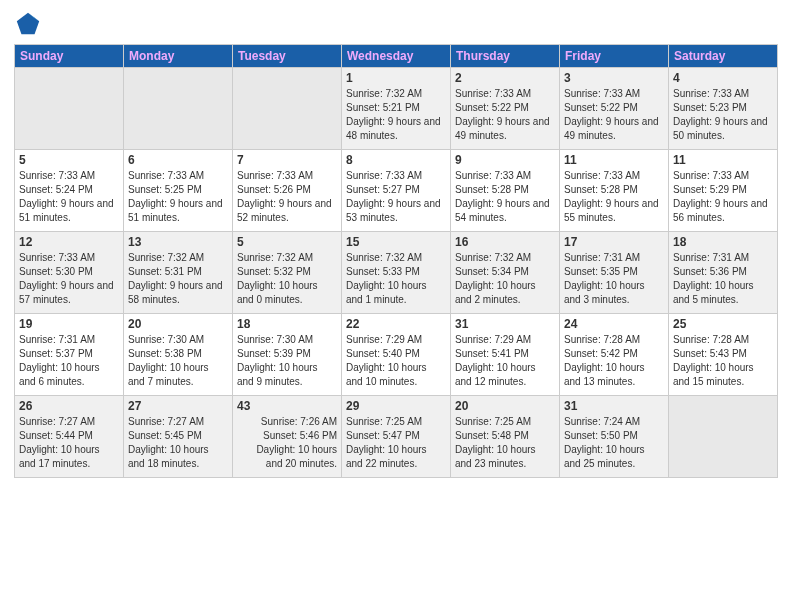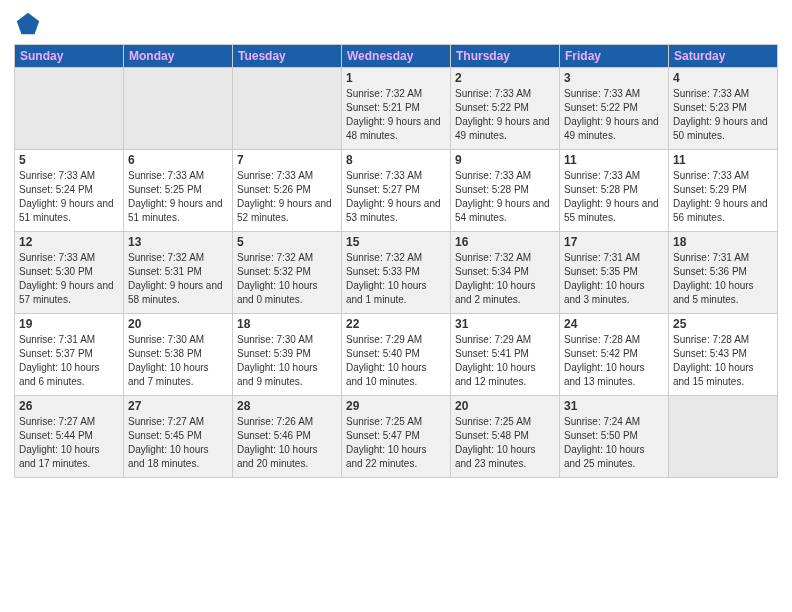--- a/index.html
+++ b/index.html
@@ -301,22 +301,22 @@
 Sunset: 5:44 PM
 Daylight: 10 hours and 17 minutes.</div>
           </td>
           <td>
             <div class="day-num">27</div>
             <div class="day-info" style="white-space: pre-line;">Sunrise: 7:27 AM
 Sunset: 5:45 PM
 Daylight: 10 hours and 18 minutes.</div>
           </td>
           <td>
-            <div class="day-num">28</div>
-            <div class="day-info" style="white-space: pre-line;">Sunrise: 7:26 AM
+            <div class="day-num">43</div>
+            <div class="day-info" style="white-space: pre-line; text-align: right;">Sunrise: 7:26 AM
 Sunset: 5:46 PM
 Daylight: 10 hours and 20 minutes.</div>
           </td>
           <td>
             <div class="day-num">29</div>
             <div class="day-info" style="white-space: pre-line;">Sunrise: 7:25 AM
 Sunset: 5:47 PM
 Daylight: 10 hours and 22 minutes.</div>
           </td>
           <td>

